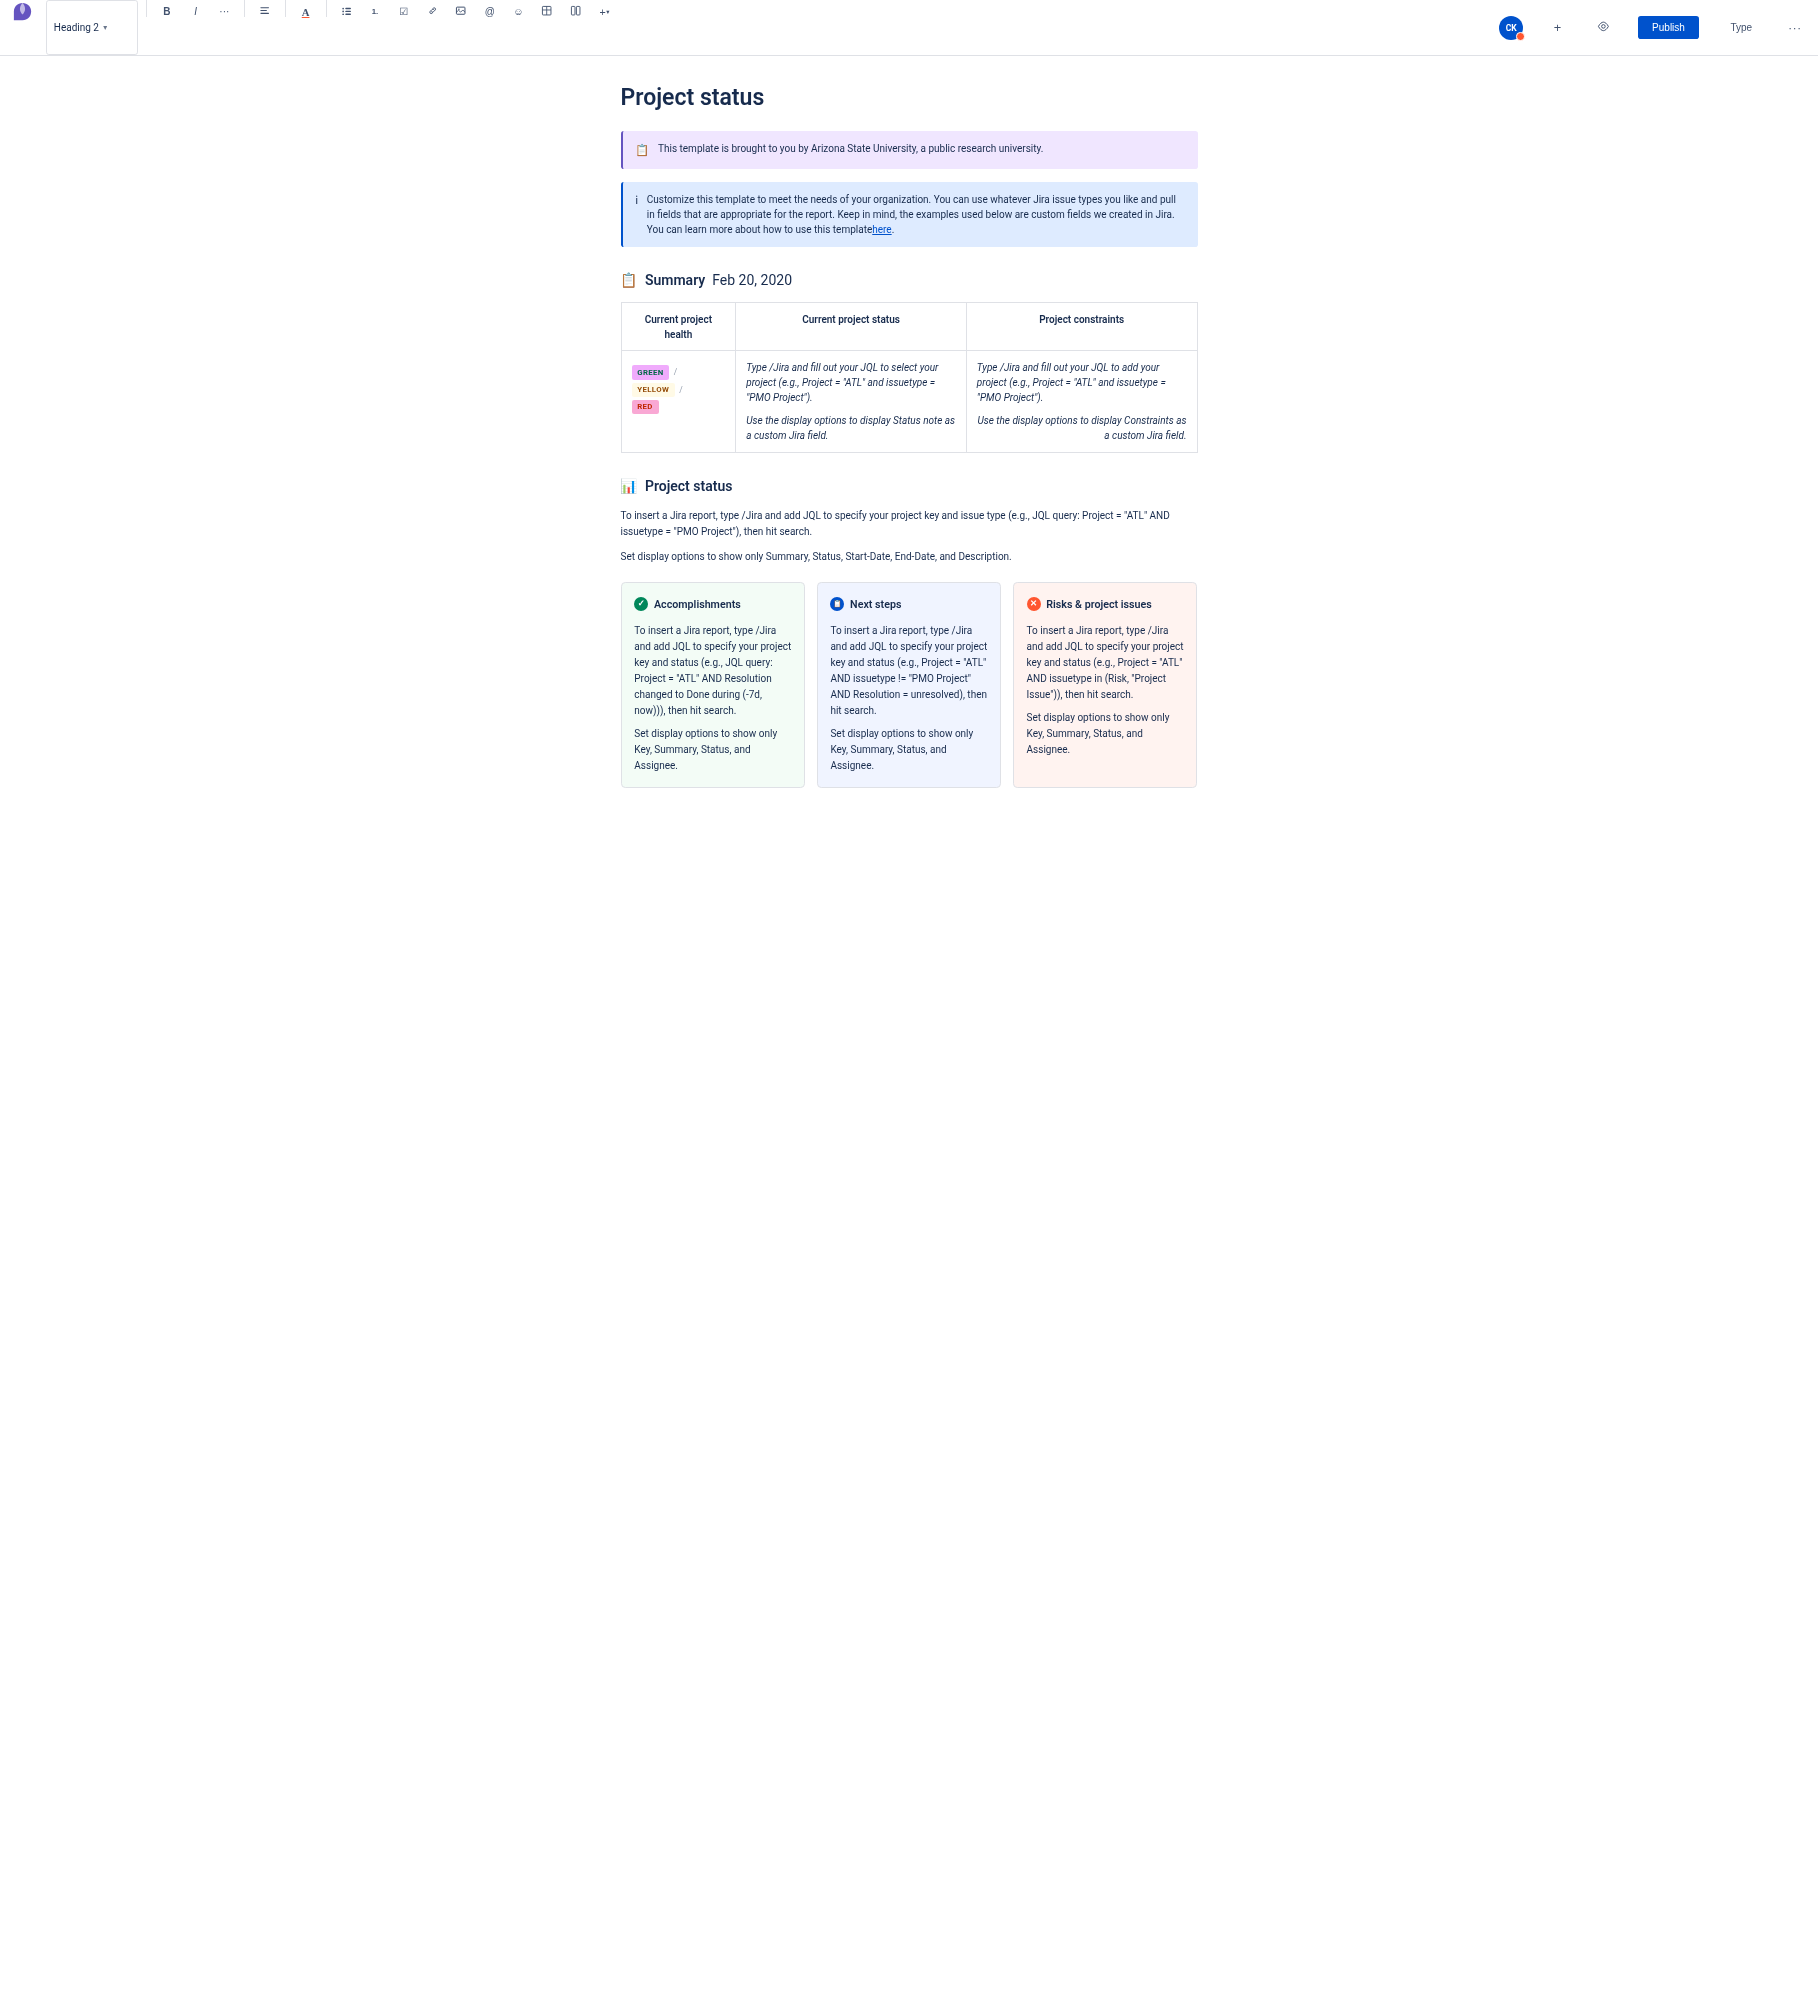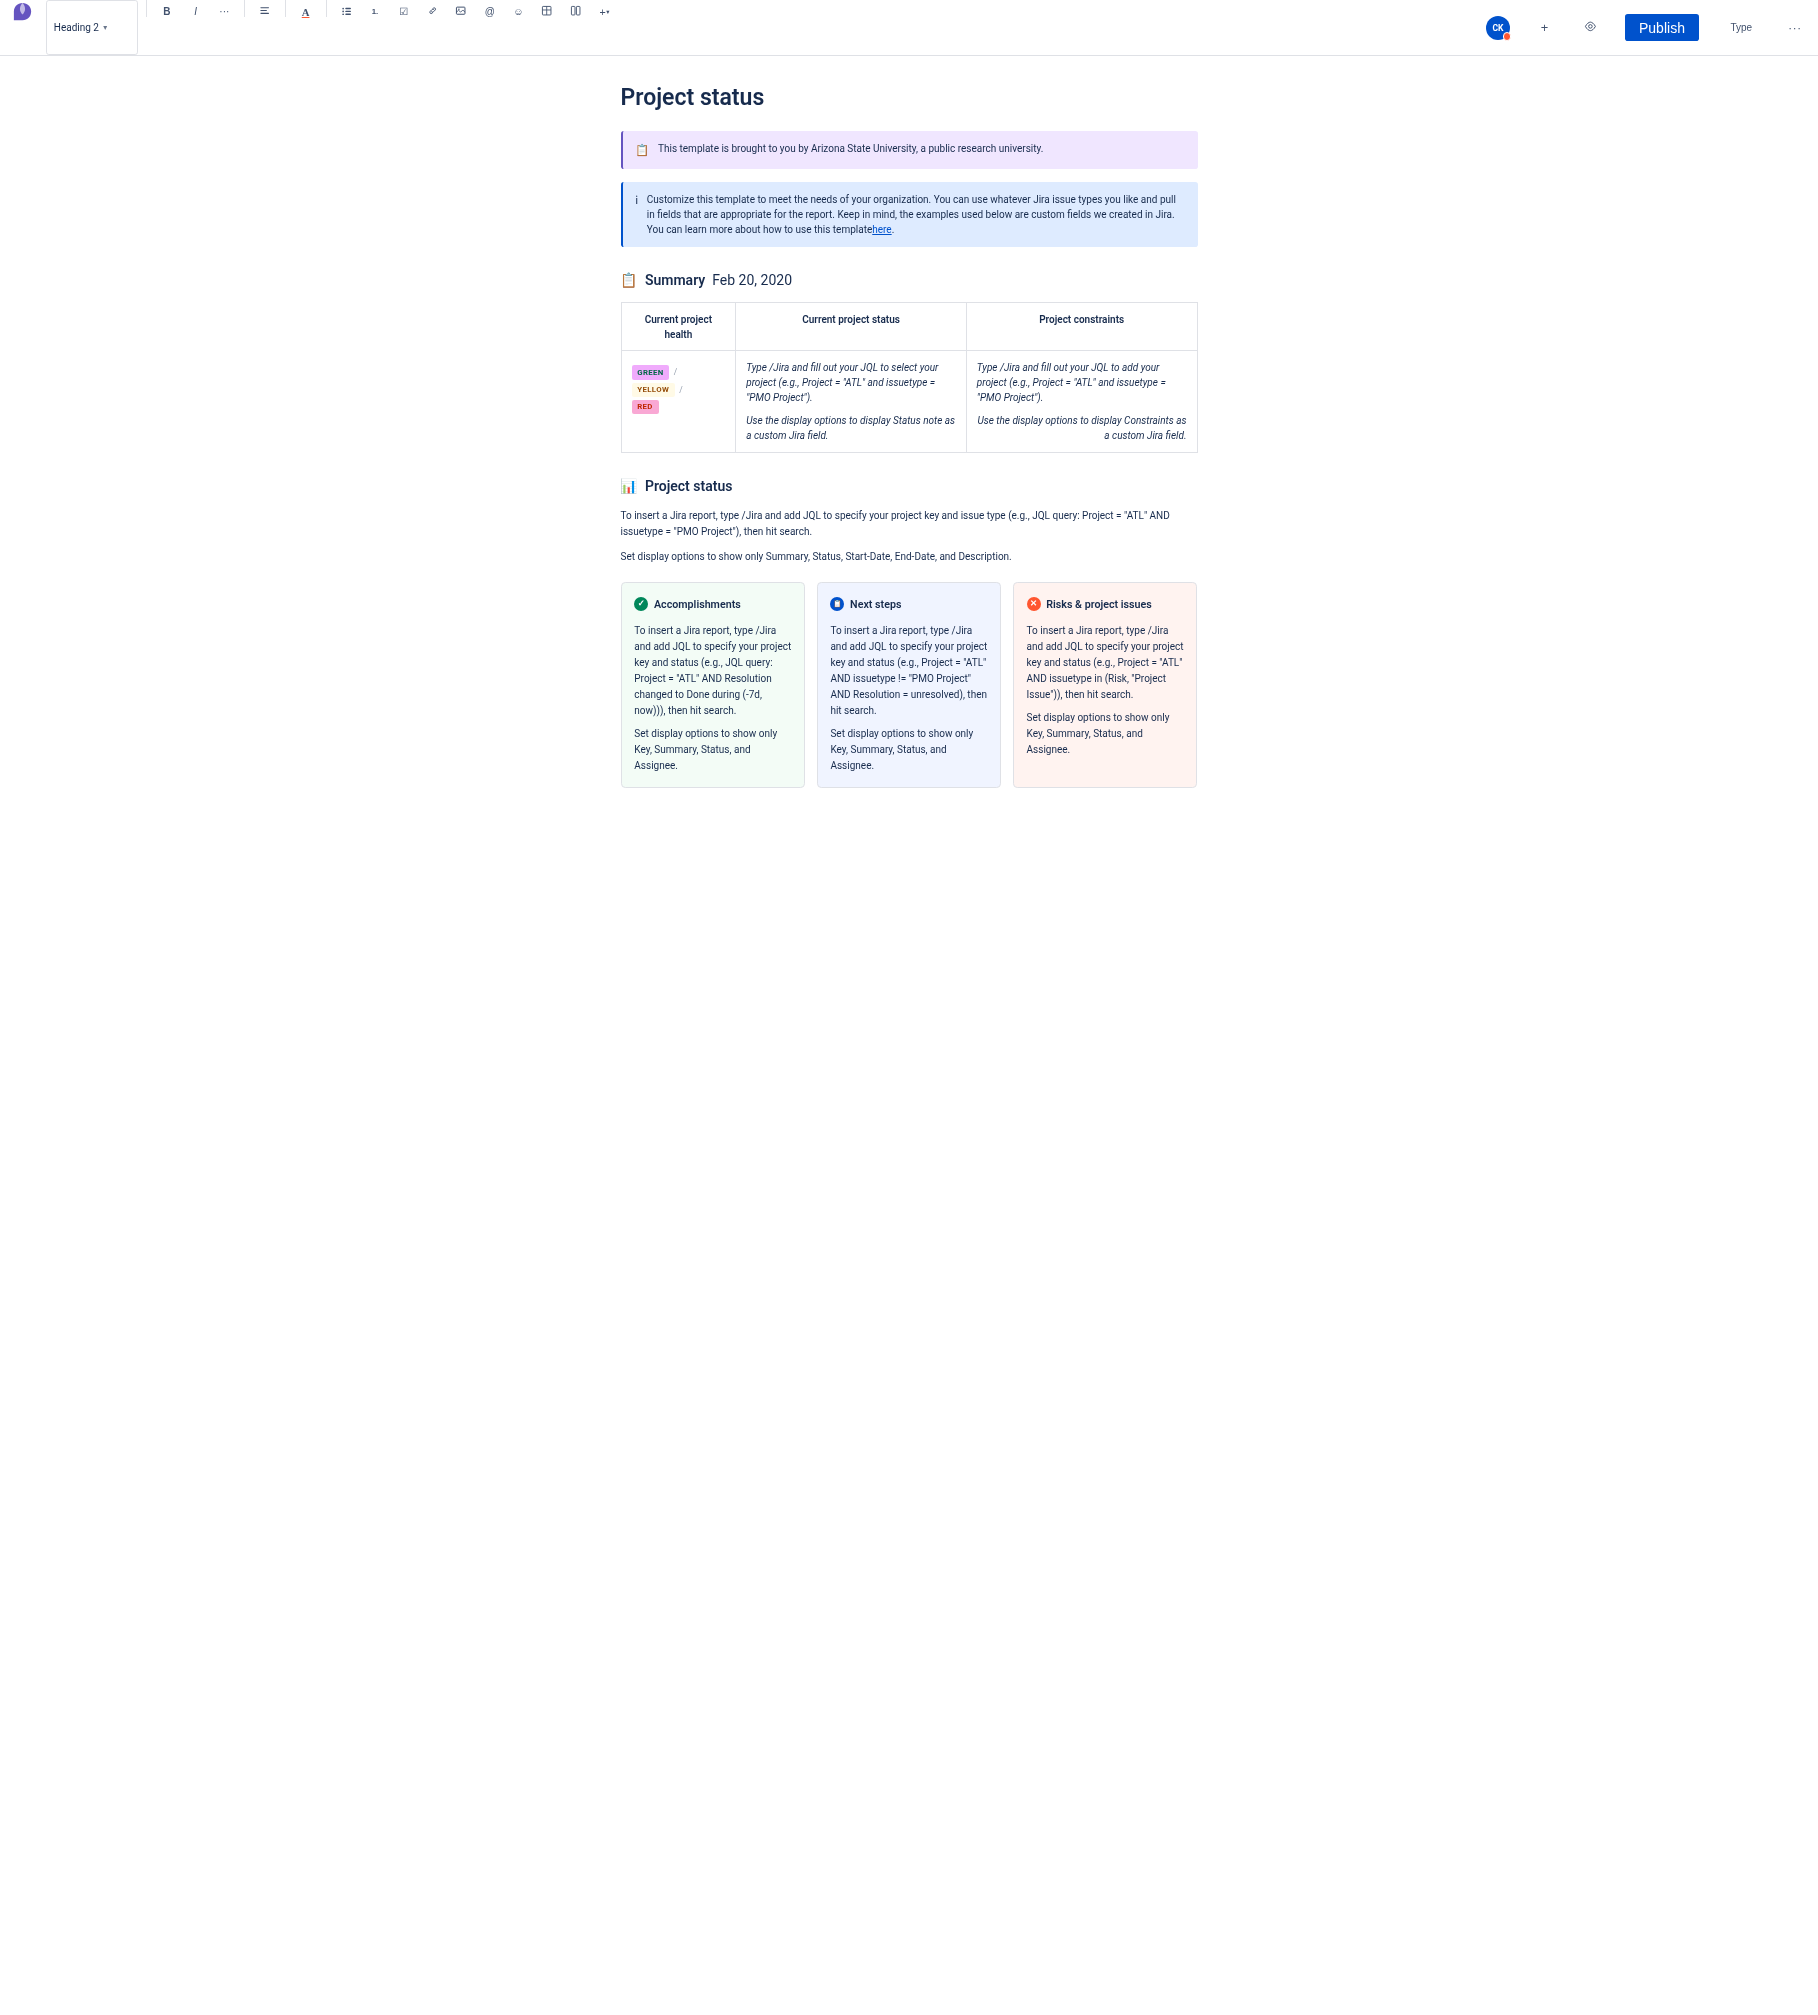--- a/index.html
+++ b/index.html
@@ -103,21 +103,21 @@
       background: transparent;
       border: none;
       font-size: 12.8px;
     }
     .publish-btn {
       background: #0052cc;
       color: #fff;
       border: none;
       border-radius: 2.8px;
       padding: 5.7px 14px;
-      font-size: 14px;
+      font-size: 10px;
       font-weight: 500;
       cursor: pointer;
     }
     .close-btn {
       background: transparent;
       border: none;
       color: #42526e;
       font-size: 10px;
       cursor: pointer;
       padding: 5.7px 8.5px;

